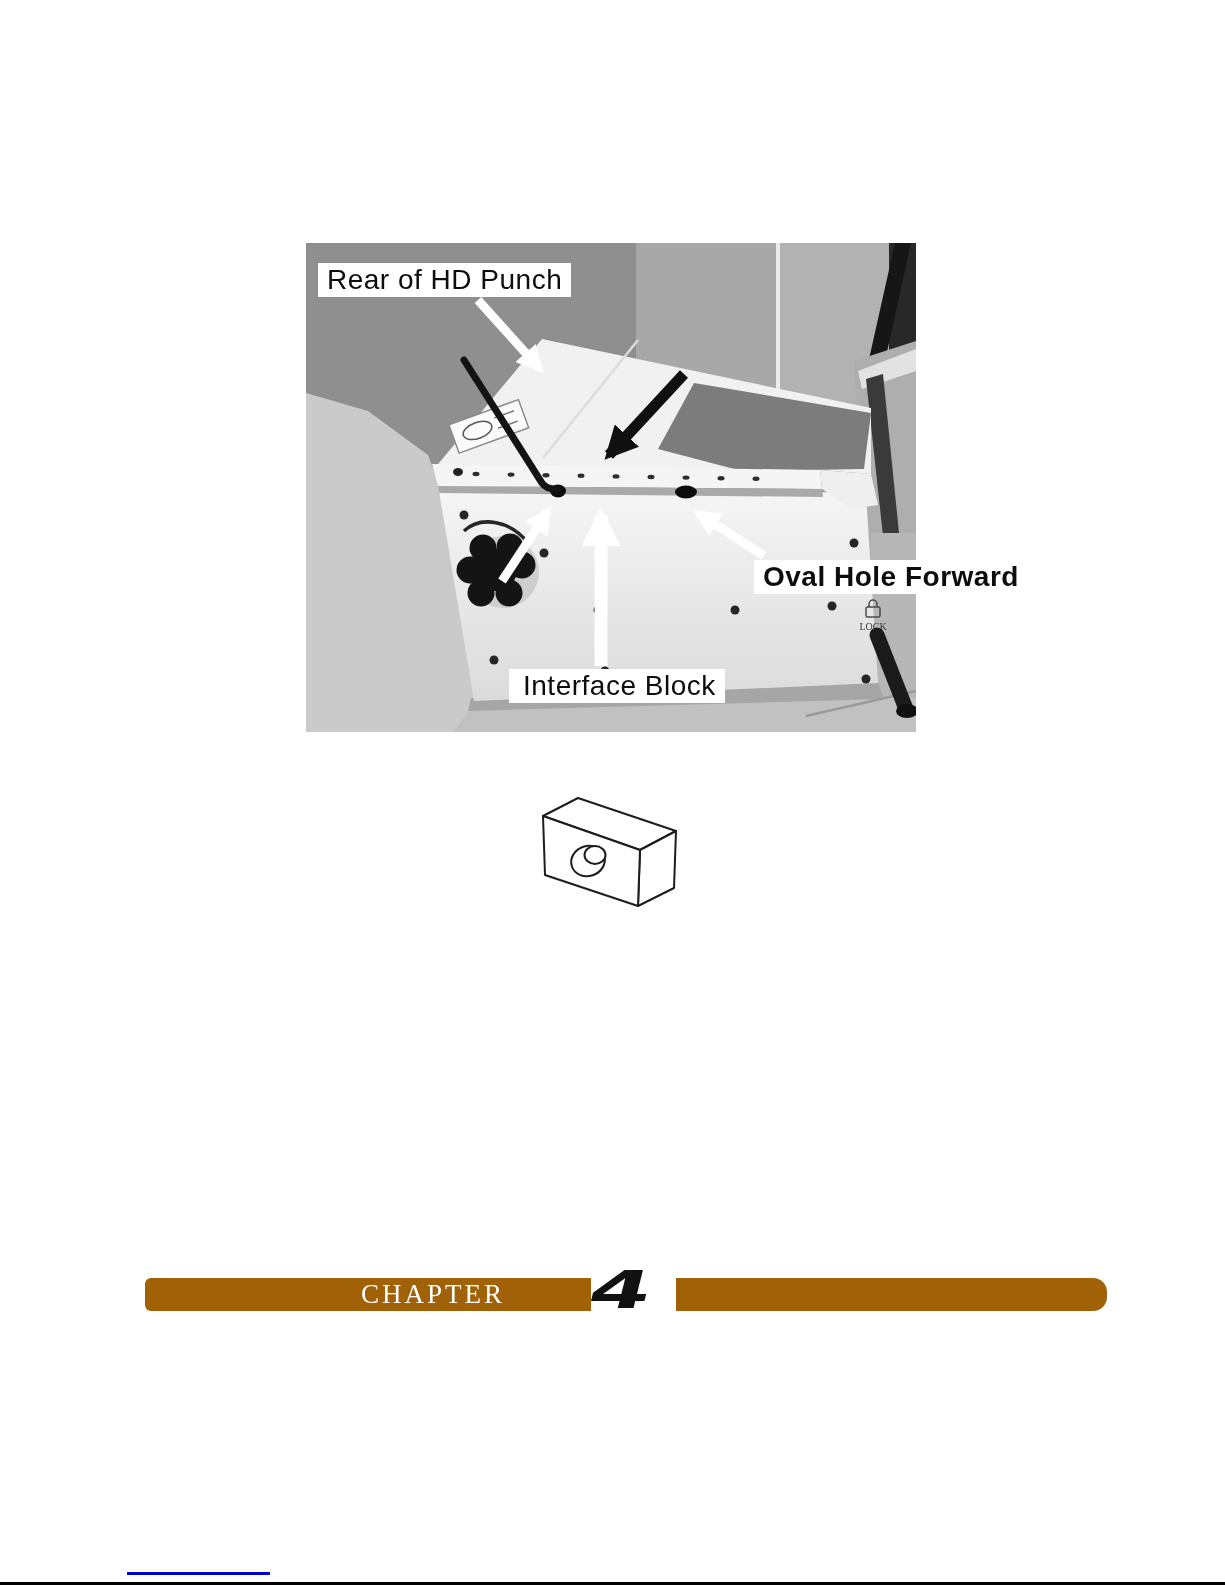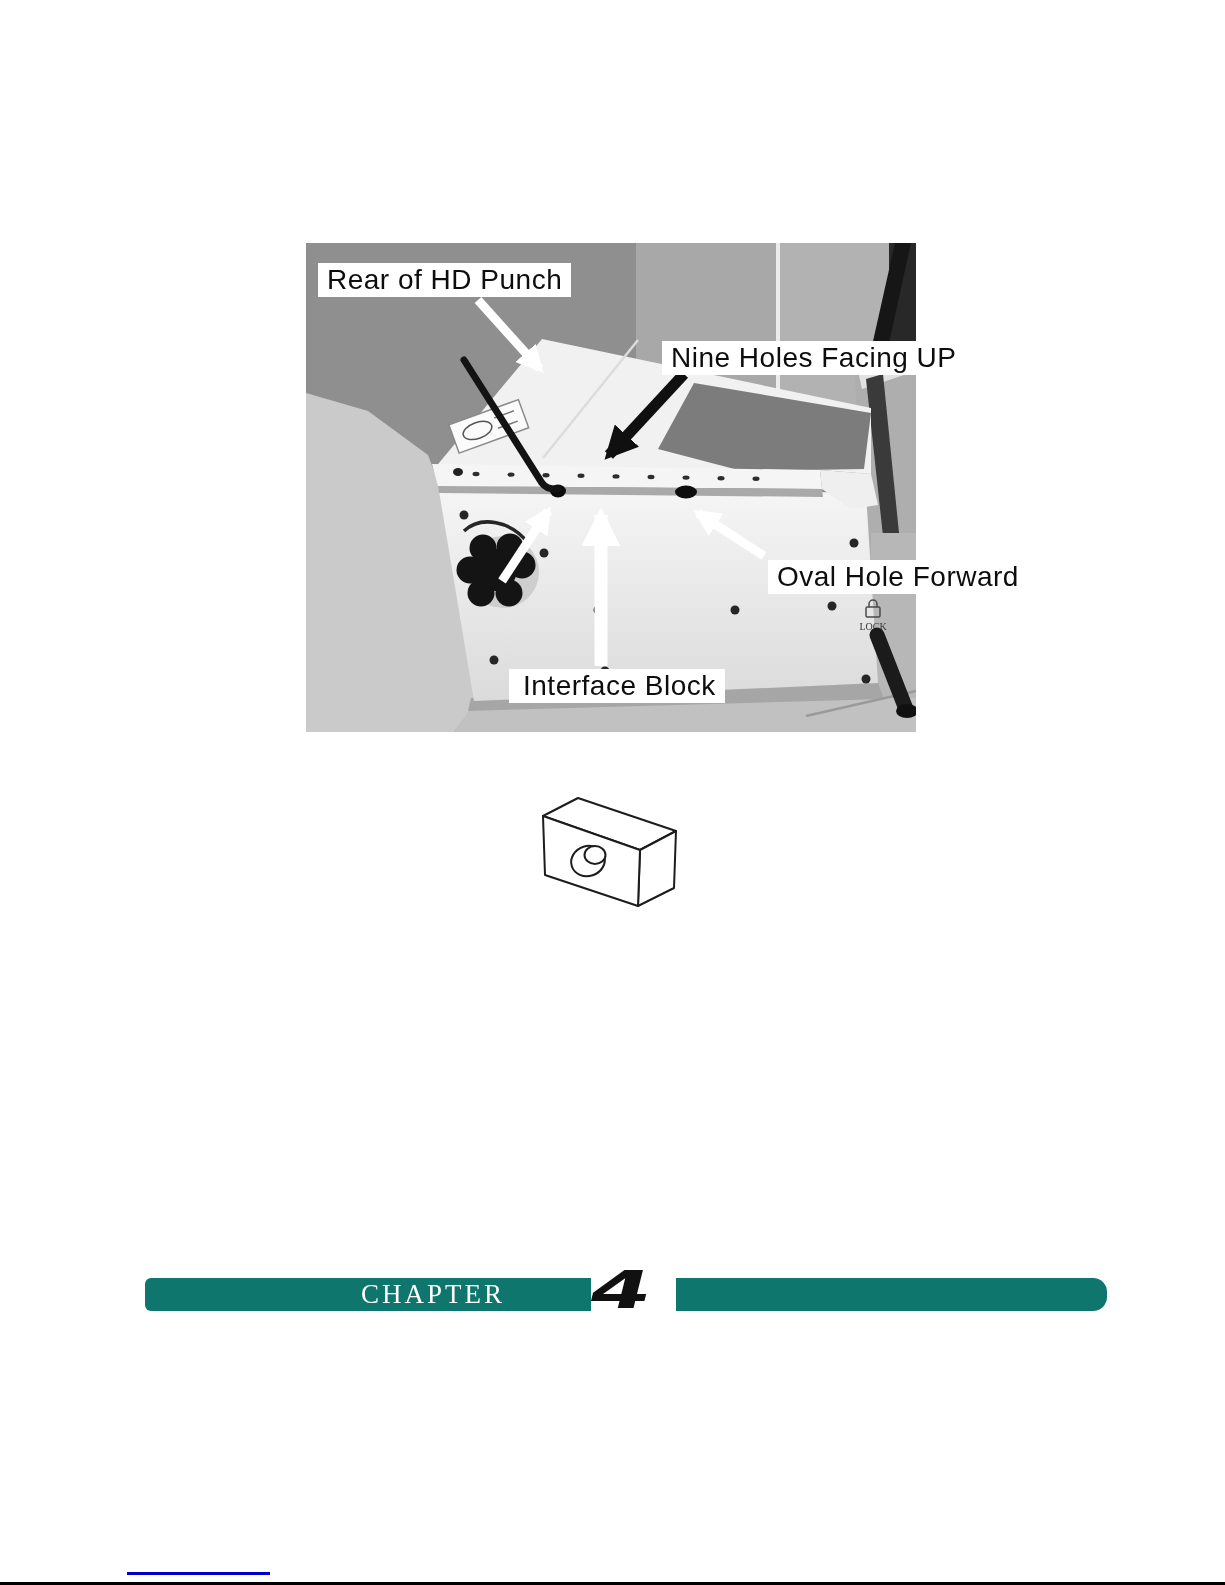--- a/index.html
+++ b/index.html
@@ -5,24 +5,24 @@
   html,body{margin:0;padding:0;background:#fff;}
   .page{position:relative;width:1225px;height:1585px;background:#ffffff;overflow:hidden;
         font-family:"Liberation Sans",sans-serif;}
   .photo{position:absolute;left:306px;top:243px;width:610px;height:489px;}
   .photo svg{position:absolute;left:0;top:0;display:block;}
   .callout{position:absolute;background:#ffffff;color:#0d0d0d;font-size:28px;line-height:28px;
            padding:3px 9px;white-space:nowrap;letter-spacing:0.5px;z-index:5;}
   .callout.c1{left:12px;top:20px;}
   .callout.c2{left:356px;top:98px;}
   .callout.c3{left:-68px;top:332px;}
-  .callout.c4{left:462px;top:317px;}
+  .callout.c4{left:448px;top:317px;font-weight:bold;}
   .callout.c5{left:203px;top:426px;padding-left:14px;}
   .block-fig{position:absolute;left:538px;top:793px;width:150px;height:122px;}
-  .chapter-bar{position:absolute;left:145px;top:1278px;width:962px;height:33px;background:#0f766e;
+  .chapter-bar{position:absolute;left:145px;top:1278px;width:962px;height:33px;background:#a16207;
                border-radius:6px 14px 14px 6px;}
   .chapter-label{position:absolute;left:216px;top:0;height:33px;line-height:33px;color:#ffffff;
                  font-family:"Liberation Serif",serif;font-size:27px;letter-spacing:3px;}
   .chapter-gap{position:absolute;left:446px;top:0;width:85px;height:33px;background:#ffffff;}
   .chapter-number{position:absolute;left:452px;bottom:-1px;color:#111111;
                   font-family:"DejaVu Sans",sans-serif;font-weight:bold;font-size:52px;line-height:0.82;
                   transform:skewX(-14deg) scaleX(1.7);transform-origin:50% 100%;z-index:2;}
   .blue-rule{position:absolute;left:127px;top:1572px;width:143px;height:3px;background:#0000cc;}
   .bottom-rule{position:absolute;left:0;top:1582px;width:1225px;height:3px;background:#000000;}
 </style>
@@ -134,21 +134,20 @@
       <g>
         <line x1="172" y1="57" x2="234" y2="126" stroke="#ffffff" stroke-width="9" marker-end="url(#ah-w)"></line>
         <line x1="378" y1="131" x2="303" y2="212" stroke="#101010" stroke-width="11" marker-end="url(#ah-b)"></line>
         <line x1="196" y1="338" x2="242" y2="268" stroke="#ffffff" stroke-width="9" marker-end="url(#ah-w)"></line>
         <line x1="458" y1="313" x2="392" y2="270" stroke="#ffffff" stroke-width="9" marker-end="url(#ah-w)"></line>
         <line x1="295" y1="423" x2="295" y2="272" stroke="#ffffff" stroke-width="13" marker-end="url(#ah-w)"></line>
       </g>
     </svg>
 
     <div class="callout c1">Rear of HD Punch</div>
-    <div class="callout c2">Nine Holes Facing UP</div>
     <div class="callout c4">Oval Hole Forward</div>
     <div class="callout c5">Interface Block</div>
   </div>
 
   <svg class="block-fig" viewBox="0 0 150 122">
     <g fill="#ffffff" stroke="#1c1c1c" stroke-width="2" stroke-linejoin="round">
       <polygon points="5,23 40,5 138,38 102,57"></polygon>
       <polygon points="102,57 138,38 136,95 100,113"></polygon>
       <polygon points="5,23 102,57 100,113 7,82"></polygon>
       <ellipse cx="50" cy="68" rx="17" ry="15" transform="rotate(-18 50 68)"></ellipse>

